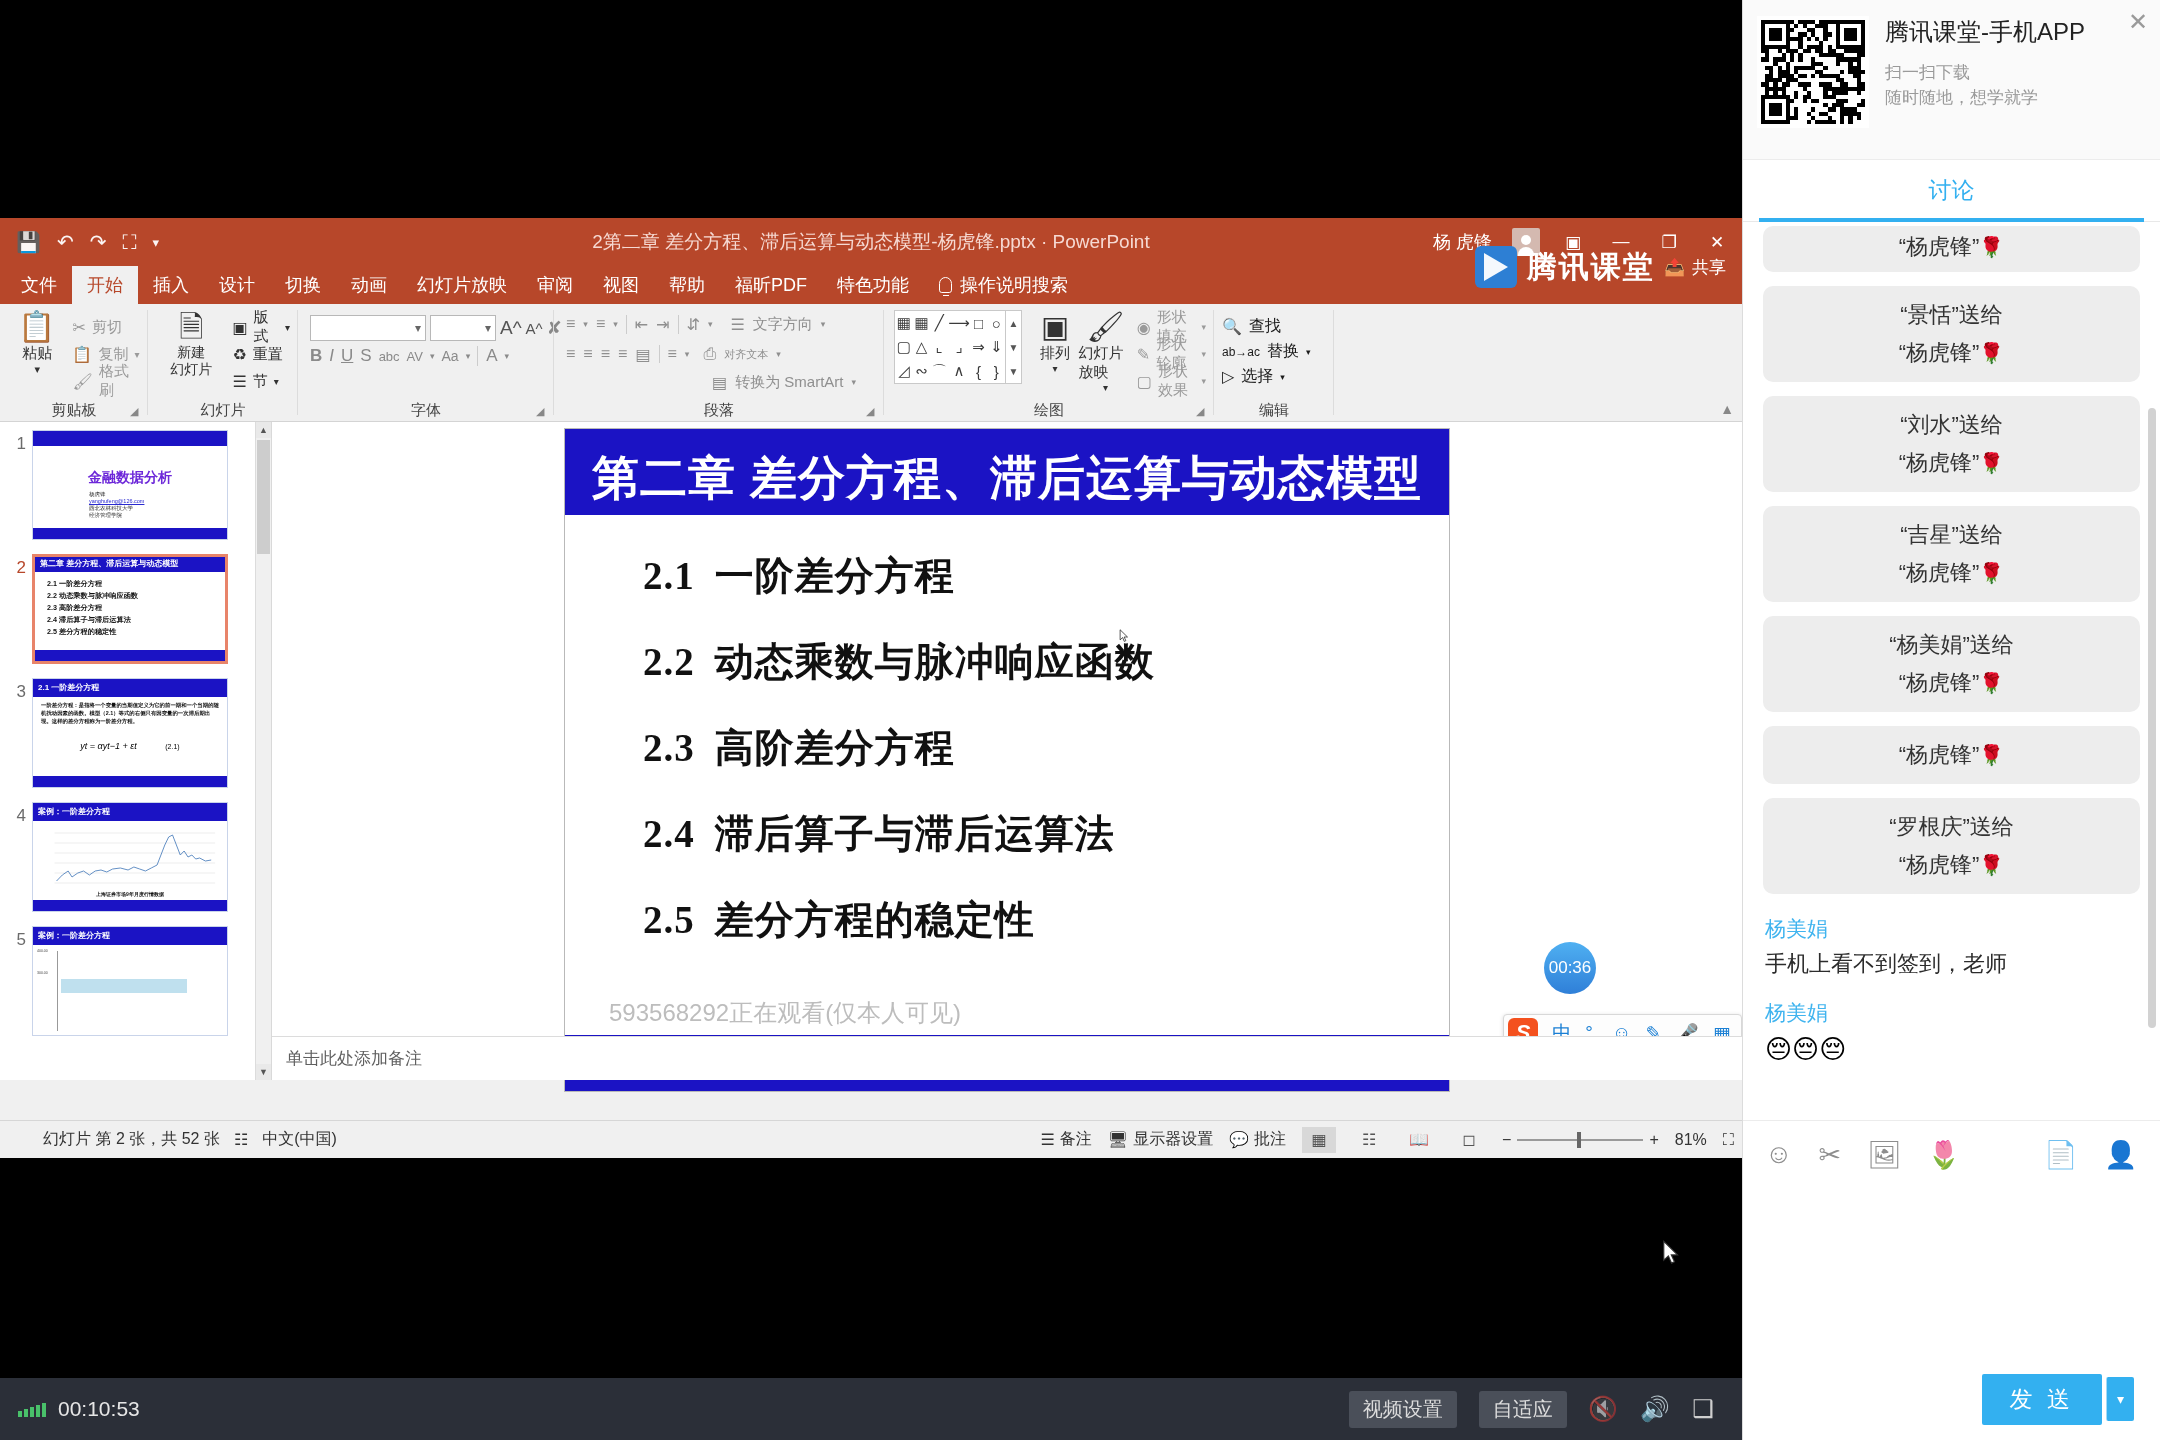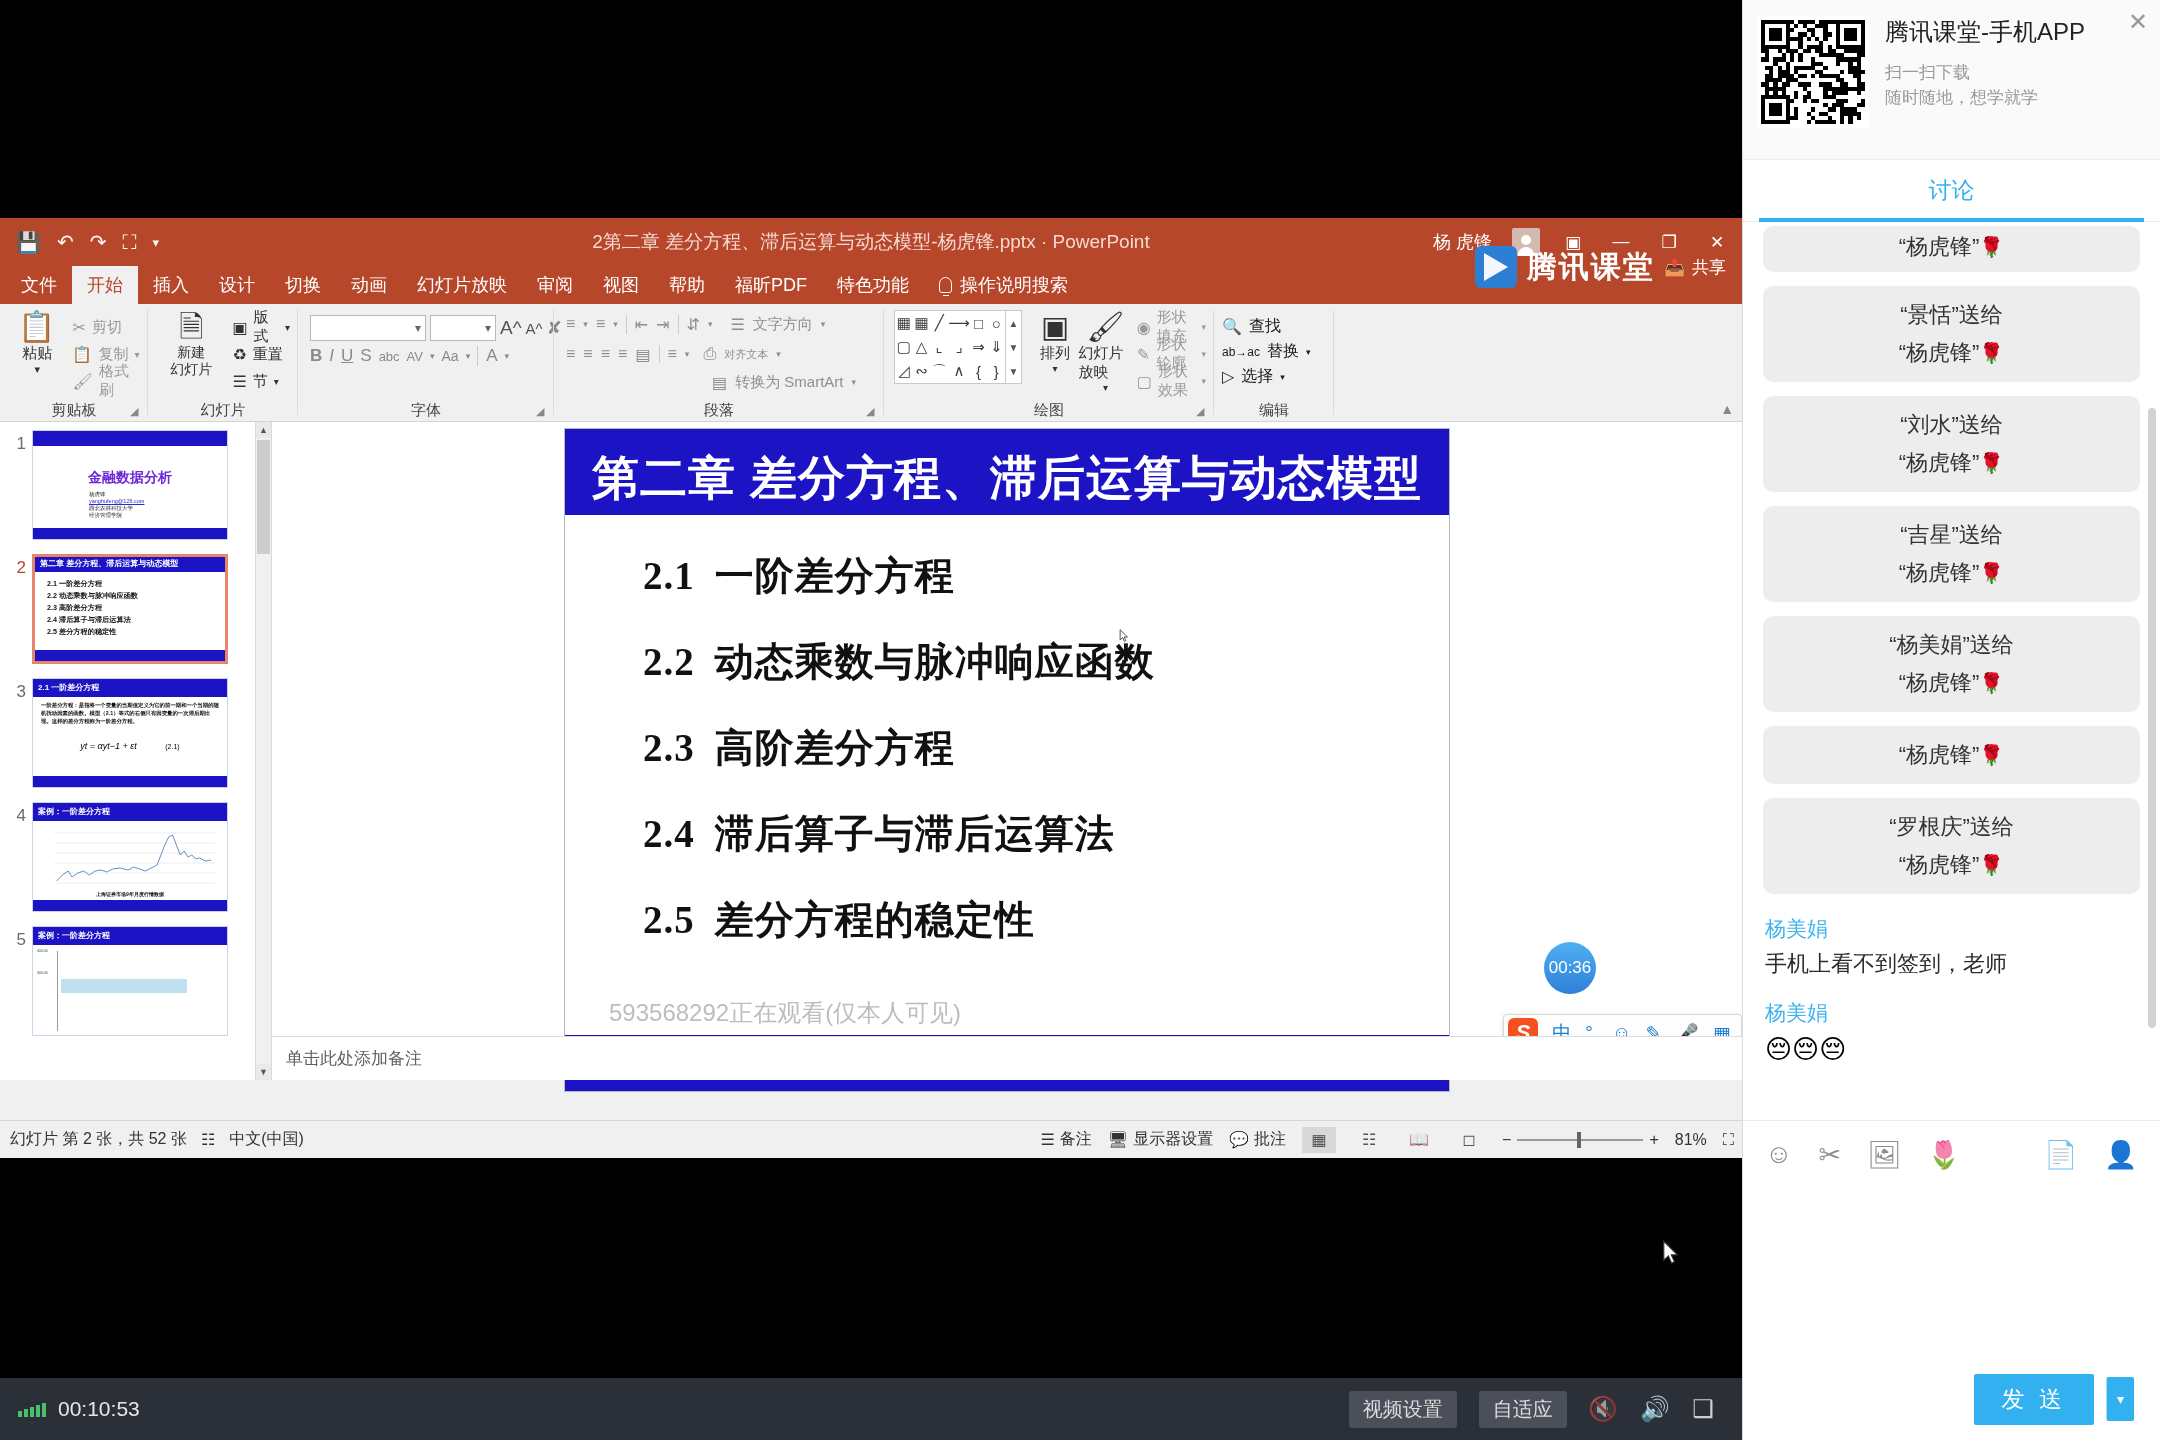--- a/index.html
+++ b/index.html
@@ -187,21 +187,21 @@
     gap:14px; padding:0 10px 0 4px; box-shadow:0 1px 4px rgba(0,0,0,.15);
   }
   .ime-logo{width:30px;height:30px;border-radius:6px;background:#f4511e;color:#fff;display:flex;align-items:center;justify-content:center;font-size:22px;font-weight:bold;font-style:italic;}
   .ime-bar .it{color:#1a7fd4;font-size:19px;}
 
   
   .ppt-status{
     position:absolute;left:0;right:0;bottom:0;height:38px;background:#f0f0f0;
     border-top:1px solid #d6d6d6;display:flex;align-items:center;font-size:16px;color:#333;
   }
-  .st-left{display:flex;align-items:center;gap:14px;padding-left:10px;}
+  .st-left{display:flex;align-items:center;gap:14px;padding-left:10px;margin-left:33px;}
   .st-right{margin-left:auto;display:flex;align-items:center;gap:16px;padding-right:8px;}
   .st-item{display:flex;align-items:center;gap:5px;}
   .viewbtn{width:34px;height:26px;display:flex;align-items:center;justify-content:center;color:#555;font-size:16px;}
   .viewbtn.active{background:#d8d8d8;}
   .zoom-slider{display:flex;align-items:center;gap:6px;}
   .zs-track{width:126px;height:2px;background:#9a9a9a;position:relative;}
   .zs-knob{position:absolute;left:60px;top:-7px;width:4px;height:16px;background:#666;}
 
   
   #video-bar{
@@ -248,21 +248,21 @@
   .msg .emojis{font-size:26px;line-height:38px;}
   .chat-vscroll{position:absolute;right:4px;top:6px;width:8px;bottom:6px;}
   .chat-vscroll .bar{position:absolute;right:0;top:180px;width:8px;height:620px;background:#d2d2d2;border-radius:4px;}
 
   .chat-toolbar{
     height:68px;border-top:1px solid #ececec;display:flex;align-items:center;
     padding:0 22px;gap:26px;color:#8d8d8d;font-size:27px;
   }
   .chat-toolbar .spacer{flex:1;}
   .chat-input{flex:0 0 auto;height:170px;padding:10px 20px;}
-  .chat-sendrow{height:82px;display:flex;align-items:center;justify-content:flex-end;padding-right:26px;gap:12px;}
+  .chat-sendrow{height:82px;display:flex;align-items:center;justify-content:flex-end;padding-right:26px;gap:4px;}
   .send-btn{background:#33b0f0;color:#fff;font-size:23px;padding:10px 28px;border:none;border-radius:2px;letter-spacing:4px;}
   .send-caret{background:#33b0f0;color:#fff;font-size:14px;padding:14px 10px;border-left:1px solid rgba(255,255,255,.55);border-radius:2px;}
 </style>
 </head>
 <body>
 
 <div id="root">
 
   <div id="video-area">
 

